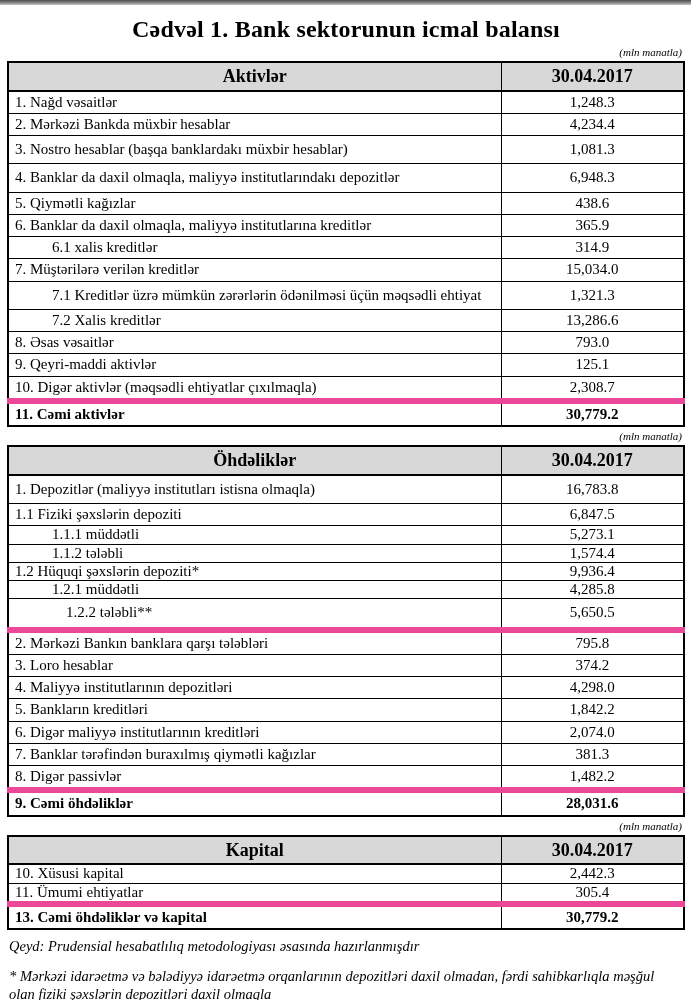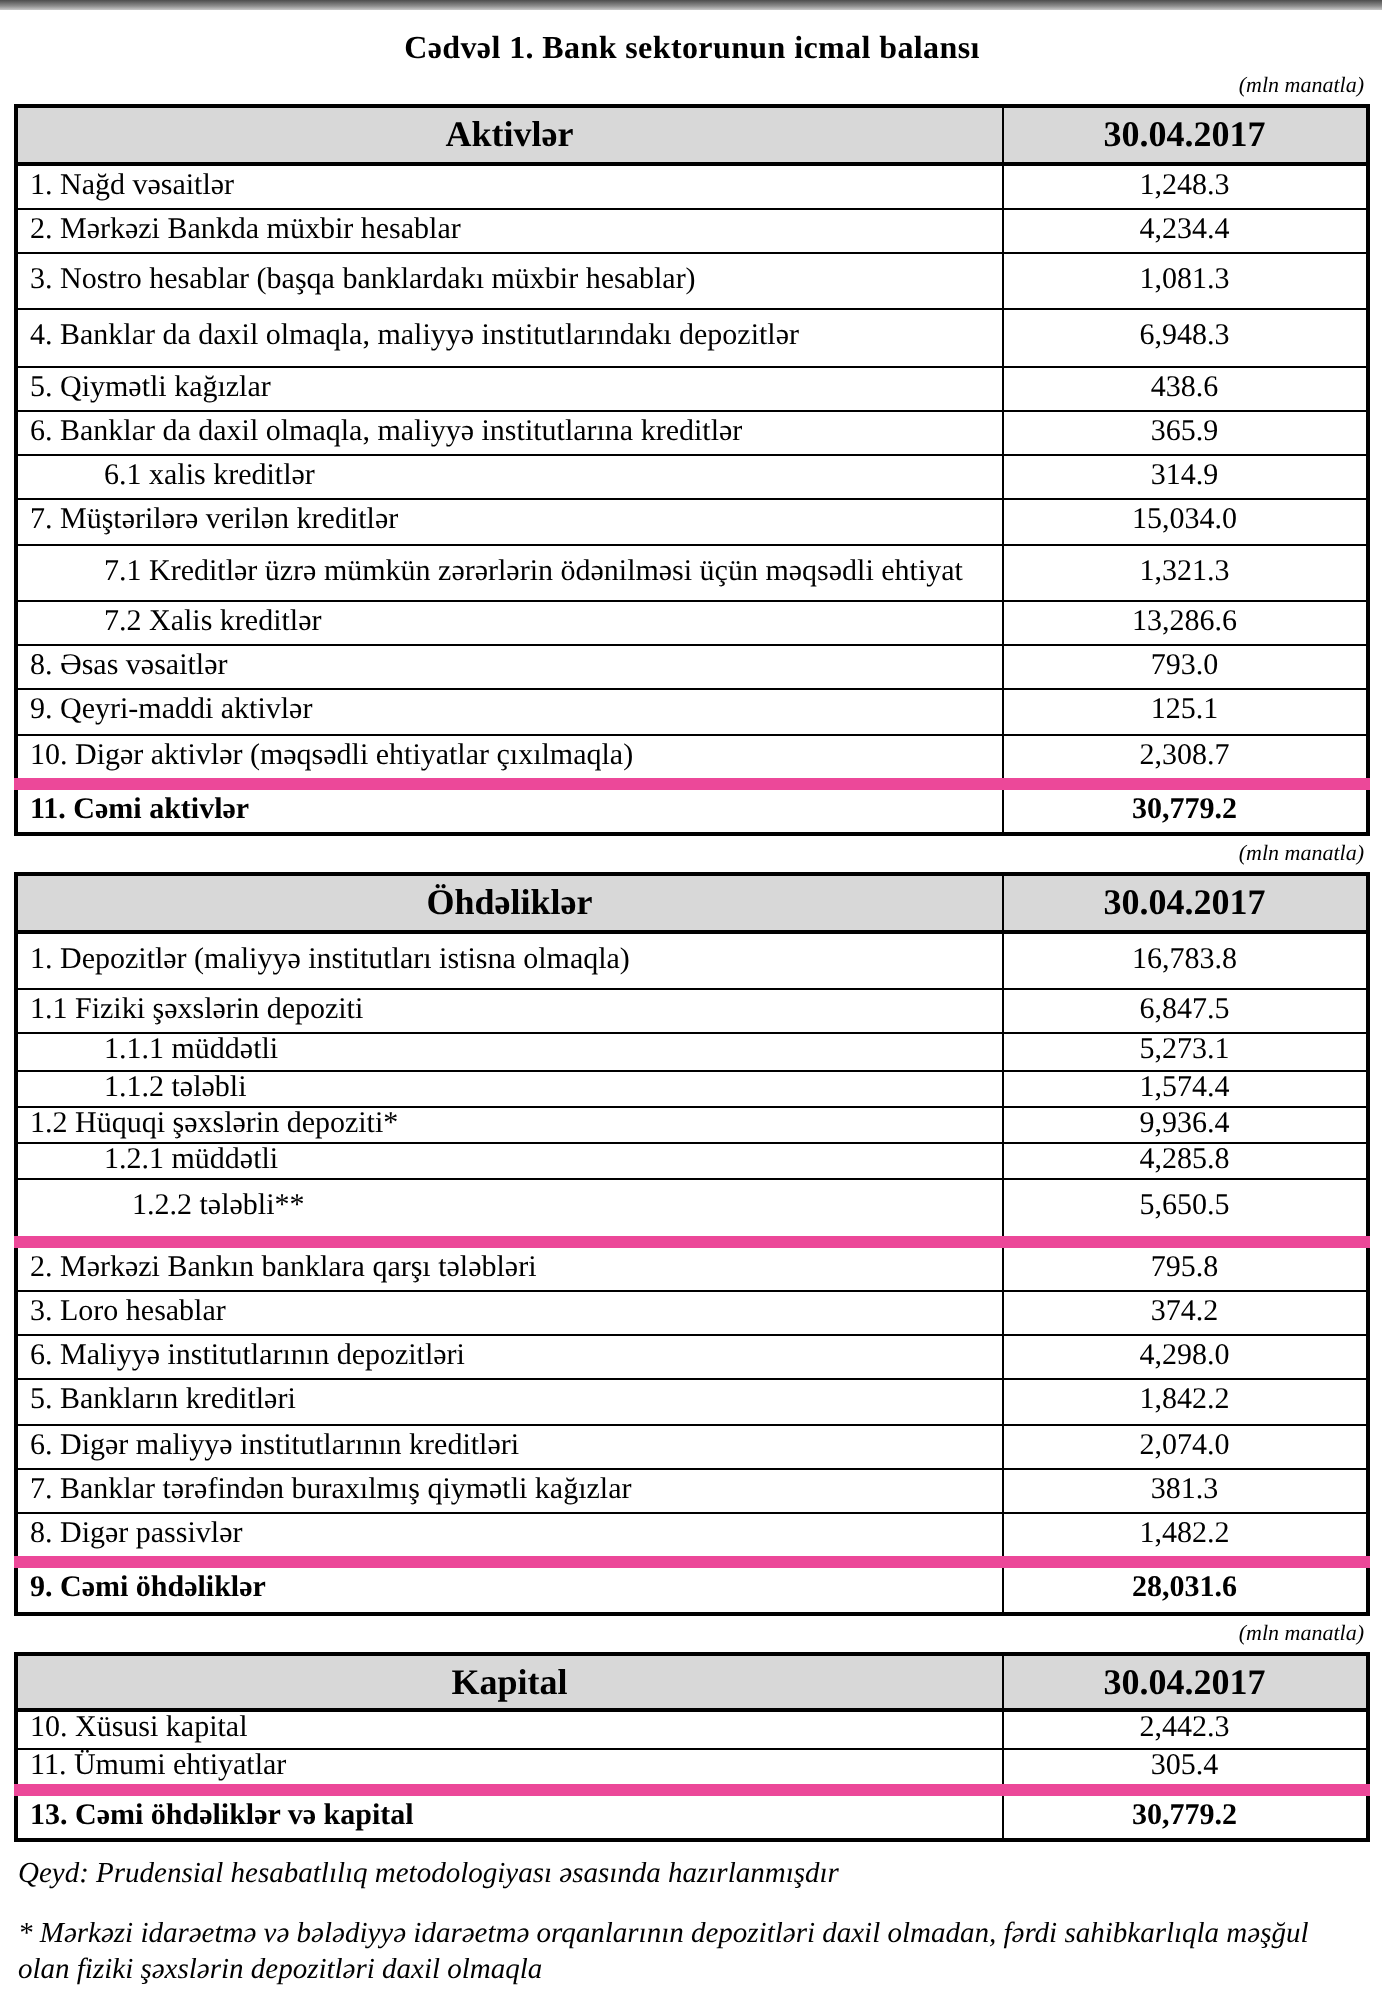--- a/index.html
+++ b/index.html
@@ -5,21 +5,21 @@
   html,body{margin:0;padding:0;background:#ffffff;}
   body{
     width:691px;height:1000px;overflow:hidden;
     font-family:"Liberation Serif","DejaVu Serif",serif;
     color:#000;
     -webkit-font-smoothing:antialiased;
   }
   .top-bar{height:5px;width:691px;background:linear-gradient(#4d4d4d,#8d8d8d 60%,#c9c9c9);}
   .page{padding:0 6px 0 7px;}
   .title{
-    text-align:center;font-weight:bold;font-size:16px;
+    text-align:center;font-weight:bold;font-size:24px;
     margin:11px 0 0 0;letter-spacing:.2px;
   }
   .tbl-section{margin-top:2px;}
   .unit{
     text-align:right;font-style:italic;font-size:11px;
     margin:2px 3px 1px 0;line-height:15px;
   }
   table{
     width:100%;border-collapse:collapse;border:2px solid #000;
     table-layout:fixed;background:#fff;
@@ -177,21 +177,21 @@
           </tr>
           <tr class="thick-top">
             <td class="label ind0">2. Mərkəzi Bankın banklara qarşı tələbləri</td>
             <td class="value">795.8</td>
           </tr>
           <tr class="">
             <td class="label ind0">3. Loro hesablar</td>
             <td class="value">374.2</td>
           </tr>
           <tr class="">
-            <td class="label ind0">6. Maliyyə institutlarının  depozitləri</td>
+            <td class="label ind0">4. Maliyyə institutlarının  depozitləri</td>
             <td class="value">4,298.0</td>
           </tr>
           <tr class="">
             <td class="label ind0">5. Bankların kreditləri</td>
             <td class="value">1,842.2</td>
           </tr>
           <tr class="">
             <td class="label ind0">6. Digər maliyyə institutlarının kreditləri</td>
             <td class="value">2,074.0</td>
           </tr>

